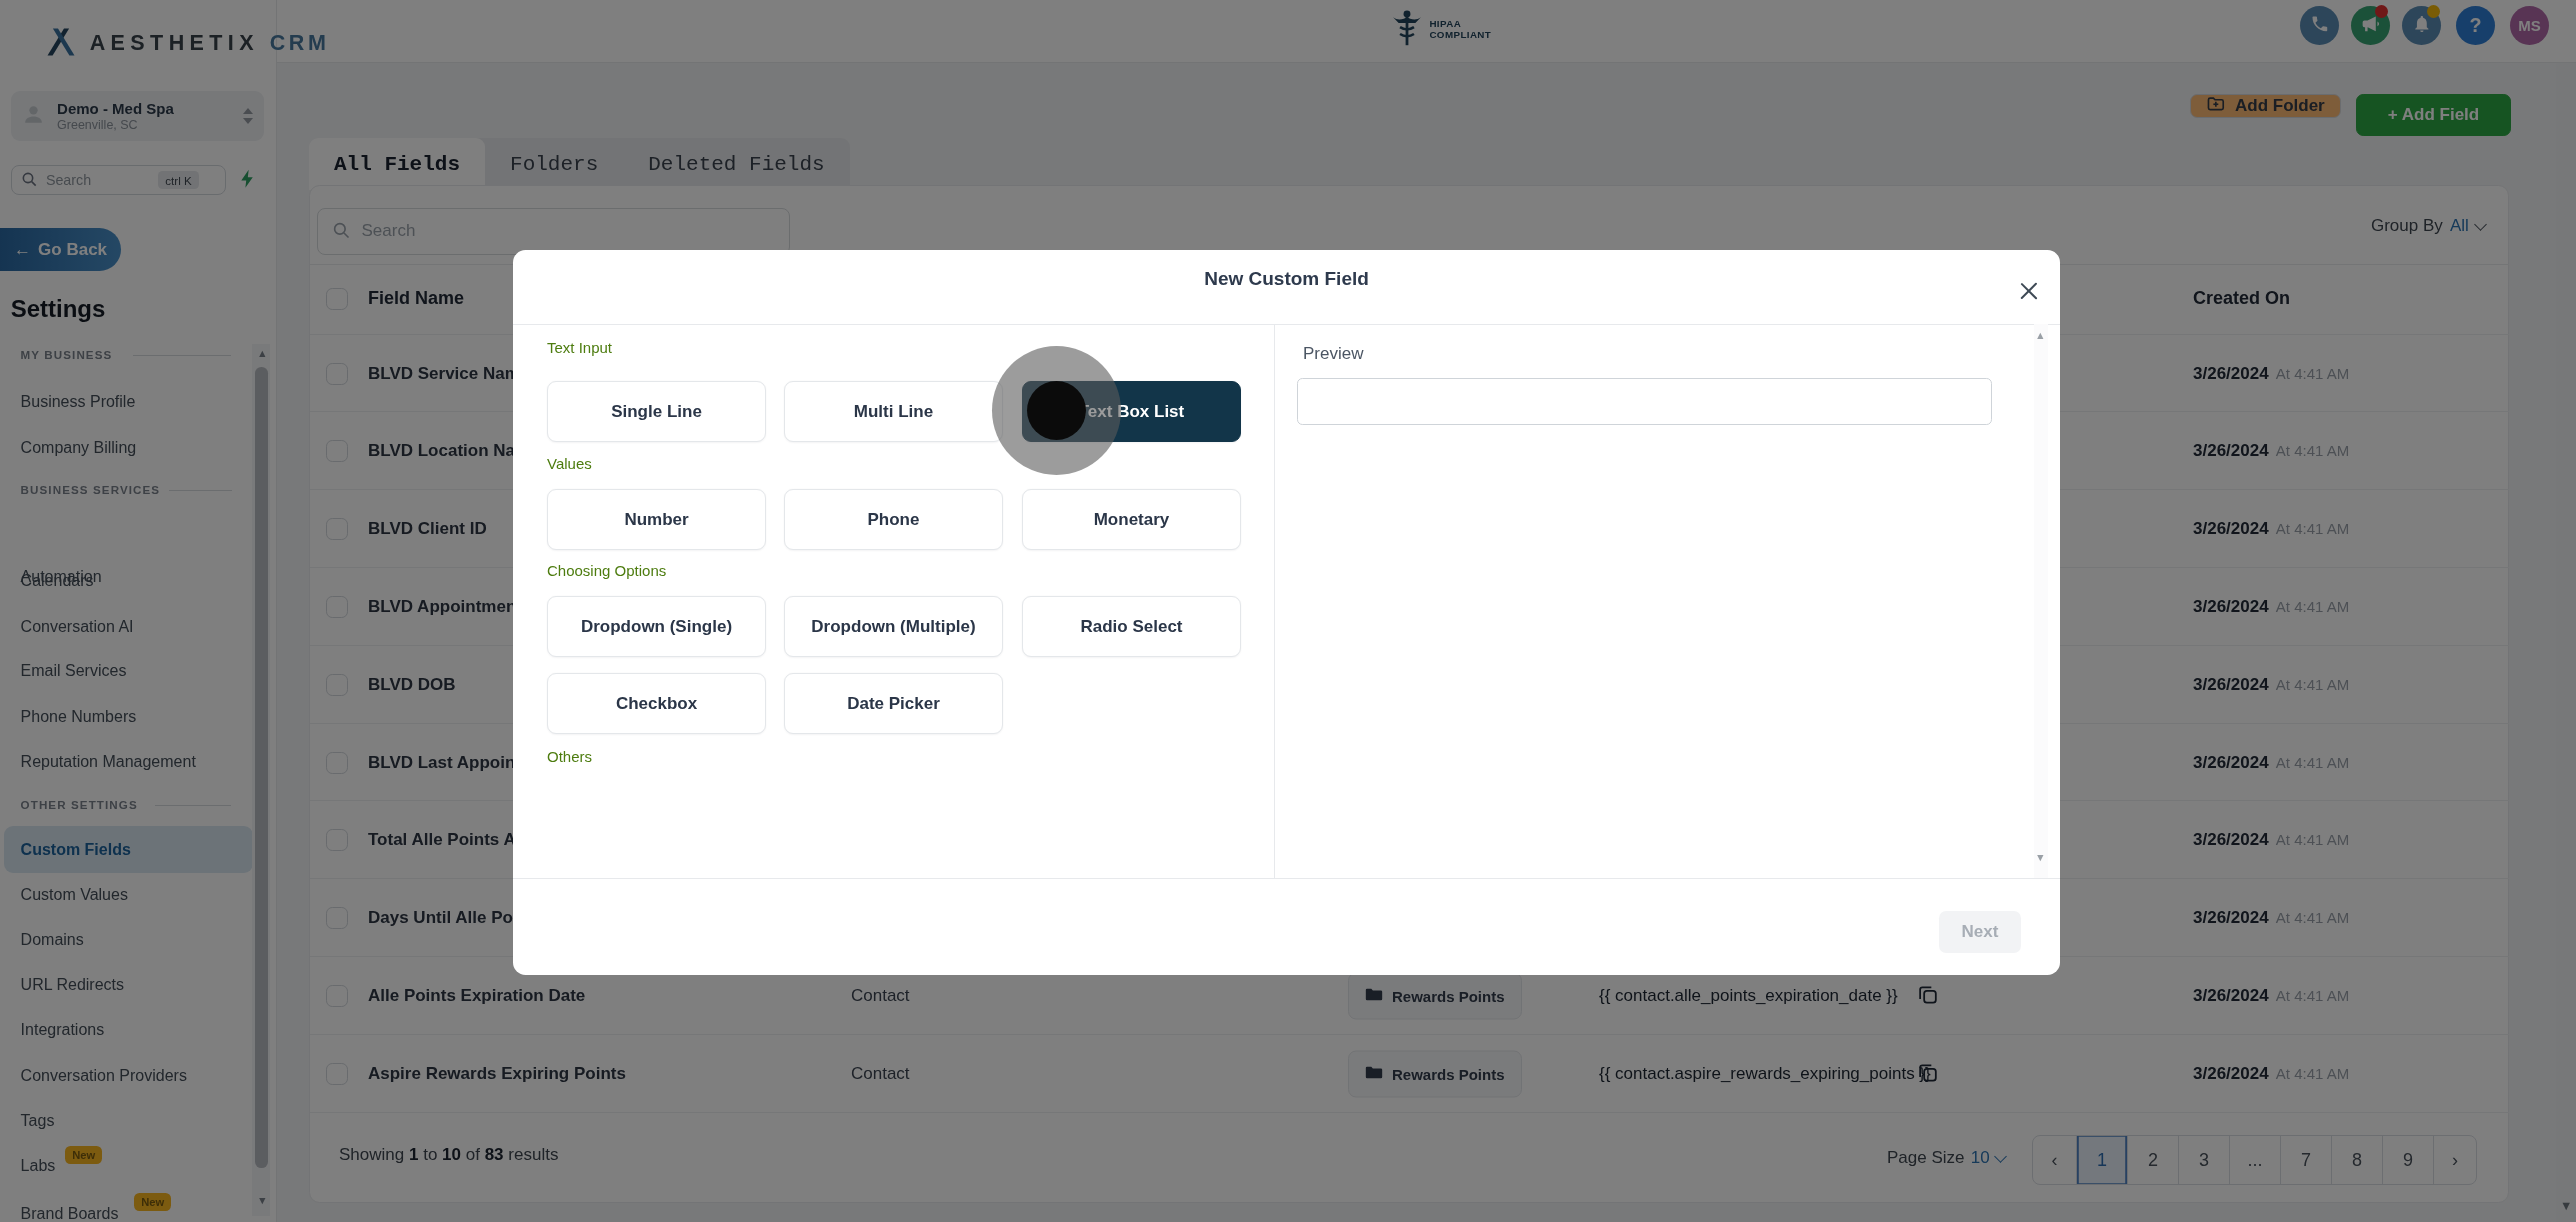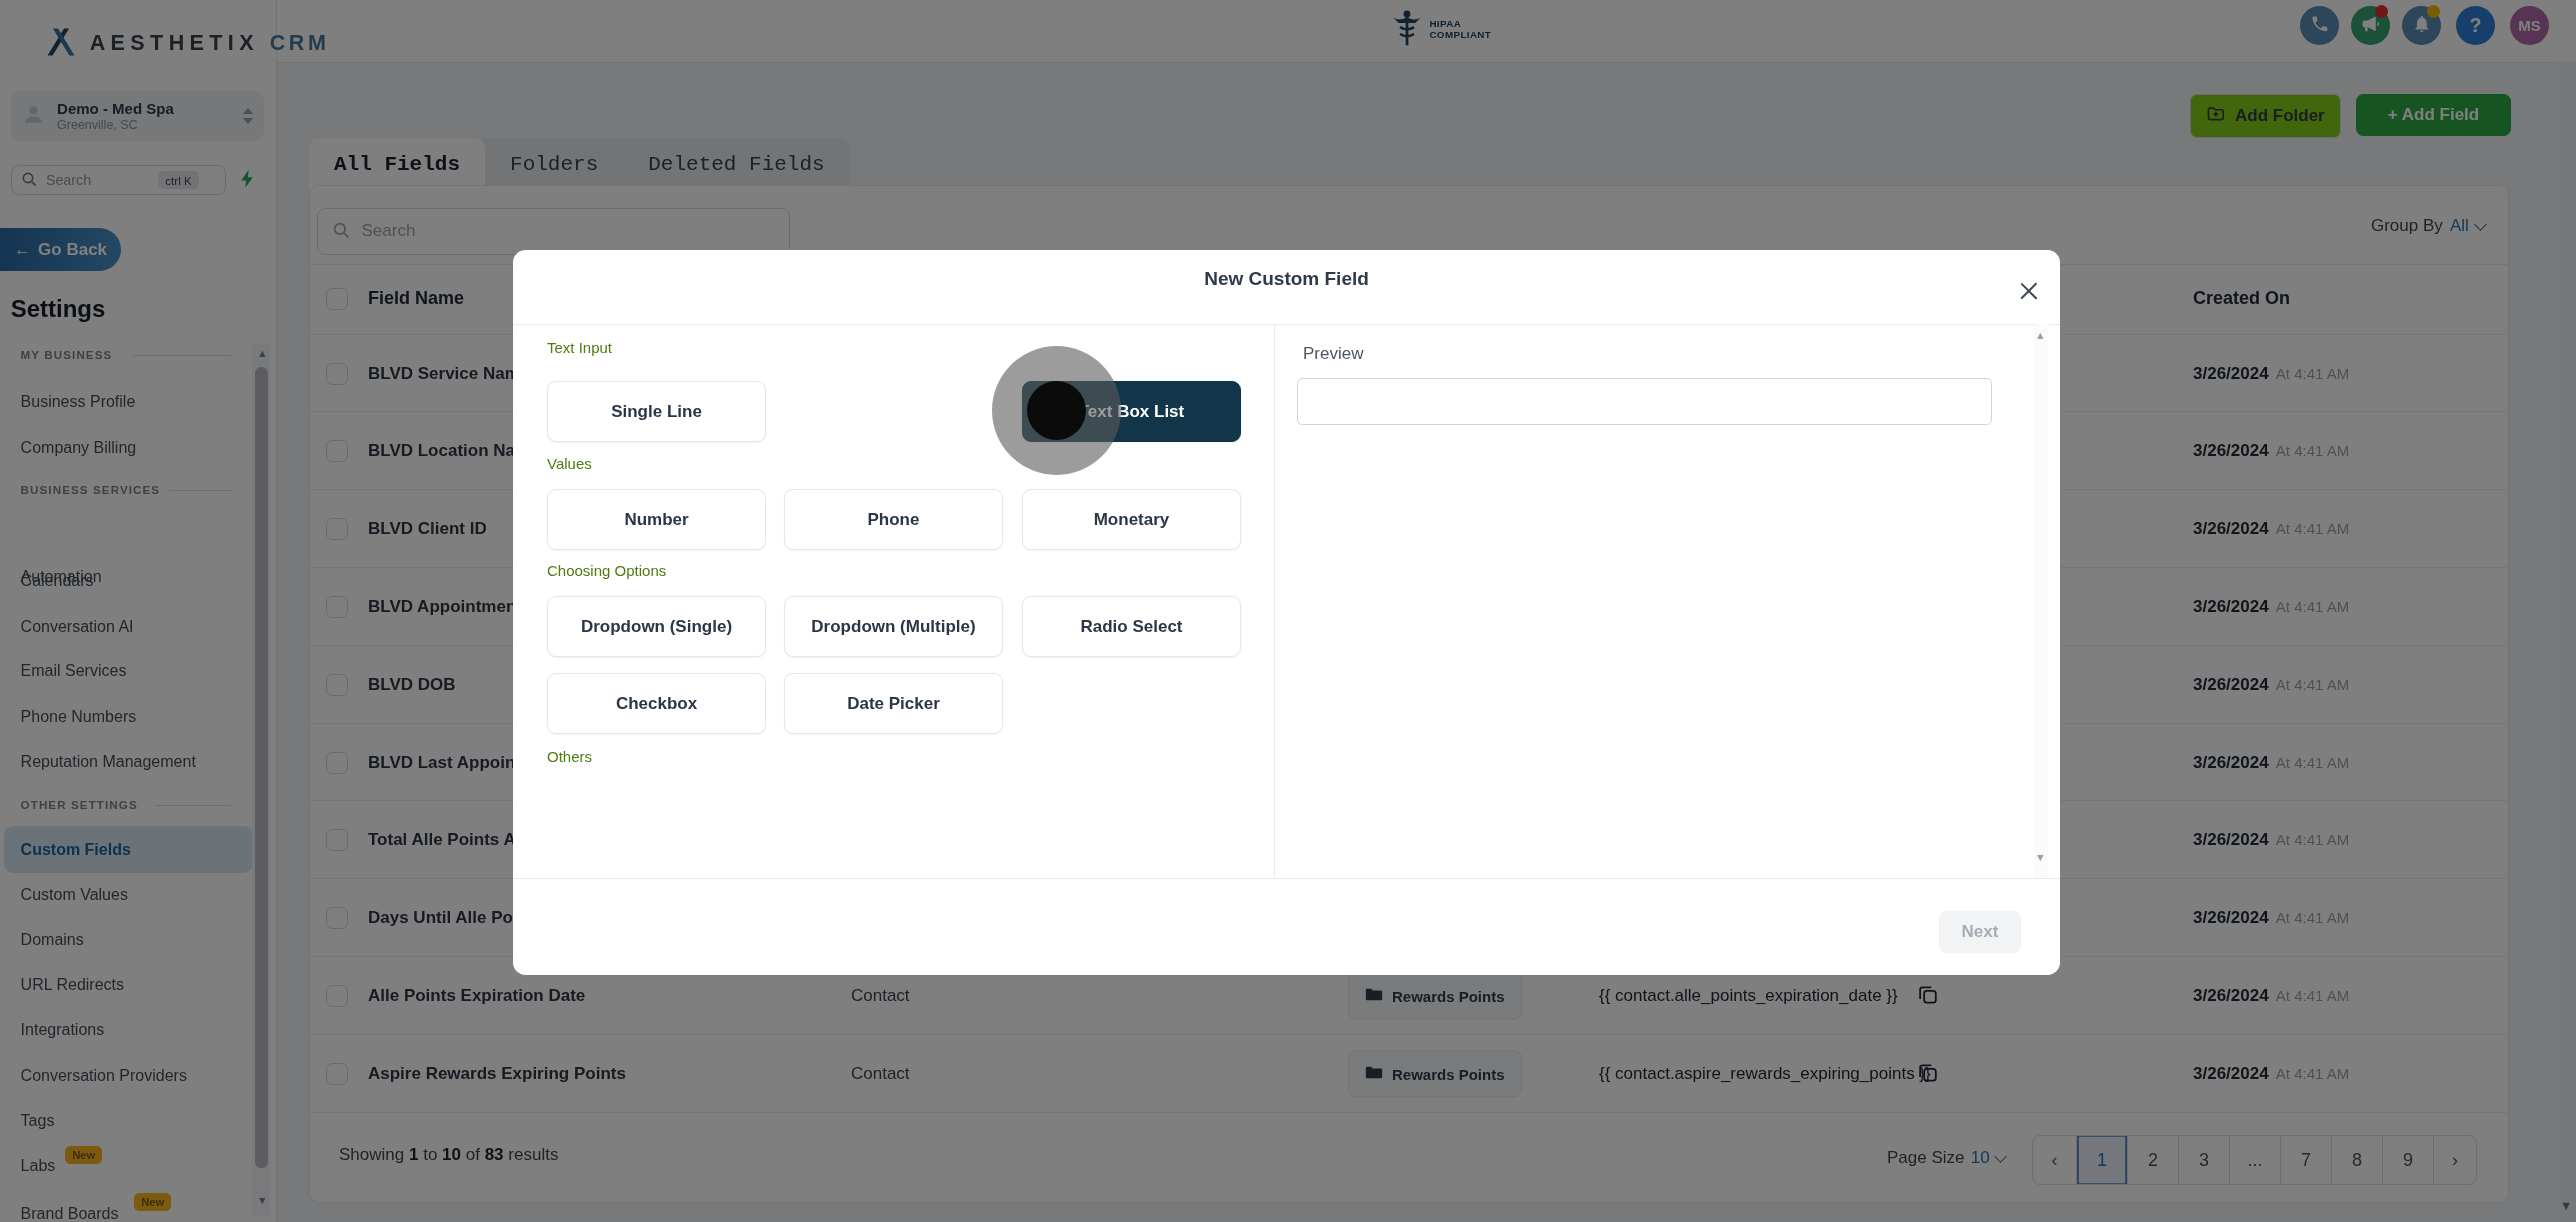--- a/index.html
+++ b/index.html
@@ -41,21 +41,21 @@
   .navitem.active{color:#1c639c;font-weight:600;}
   .newbadge{position:absolute;background:#f9b621;color:#7a5c10;font-size:11.2px;font-weight:bold;
             border-radius:5.4px;padding:2.7px 7.2px;line-height:12.5px;}
   
   #side-sb-track{left:252px;top:344px;width:18px;height:872px;background:#f3f4f6;}
   #side-sb-thumb{left:255px;top:367px;width:12.5px;height:801px;background:#b6bac0;border-radius:6.3px;}
   .sb-arrow{color:#79808a;font-size:10.7px;}
 
   
   .btn{border-radius:7.2px;font-size:17px;font-weight:600;cursor:pointer;}
-  #btn-add-folder{left:2190px;top:94px;width:151px;height:44px;background:#84cc16;border:0.9px solid #d5d9de;color:#343d49;gap:9px;}
+  #btn-add-folder{left:2190px;top:94px;width:151px;height:24px;background:#fdba74;border:0.9px solid #d5d9de;color:#343d49;gap:9px;}
   #btn-add-field{left:2356px;top:94px;width:155px;height:42px;background:#2da844;color:#fff;border:0.9px solid #2da844;}
   #tabs{left:309px;top:138px;height:52px;background:#e7e9ec;border-radius:9px 9px 0 0;}
   .tab{height:52px;padding:0 25px;font-size:21px;color:#3a434e;cursor:pointer;font-family:Liberation Mono, monospace;}
   .tab.active{background:#ffffff;border-radius:9px 9px 0 0;color:#1a2230;font-weight:600;}
 
   #card{left:309px;top:185px;width:2200px;height:1018px;background:#ffffff;border:0.9px solid #e7e9ec;border-radius:10.7px;}
   #main-search{left:7.2px;top:21.5px;width:473px;height:47px;border:0.9px solid #d6dadd;border-radius:8px;background:#fff;}
   #main-search input{border:0;outline:0;width:340px;font-size:17px;color:#5a626b;background:transparent;}
   #main-search input::placeholder{color:#9aa2ab;}
   #groupby{right:23px;top:30px;gap:7.2px;font-size:17px;color:#3f4750;}
@@ -402,20 +402,21 @@
     <div id="modal-title" class="abs">New Custom Field</div>
     <div id="modal-close" class="abs">
       <span class="bar" style="transform:rotate(45deg);"></span>
         <span class="bar" style="transform:rotate(-45deg);"></span>
     </div>
     <div id="modal-hdiv" class="abs"></div>
     <div id="modal-vdiv" class="abs"></div>
 
     <div class="mseclabel" style="top:89px;">Text Input</div>
     <div class="opt ctr" style="left:34px;top:131px;">Single Line</div>
+    <div class="opt ctr" style="left:271px;top:131px;">Multi Line</div>
     <div class="opt ctr sel" style="left:509px;top:131px;">Text Box List</div>
 
     <div class="mseclabel" style="top:205px;">Values</div>
     <div class="opt ctr" style="left:34px;top:239px;">Number</div>
     <div class="opt ctr" style="left:271px;top:239px;">Phone</div>
     <div class="opt ctr" style="left:509px;top:239px;">Monetary</div>
 
     <div class="mseclabel" style="top:312px;">Choosing Options</div>
     <div class="opt ctr" style="left:34px;top:346px;">Dropdown (Single)</div>
     <div class="opt ctr" style="left:509px;top:346px;">Radio Select</div>

